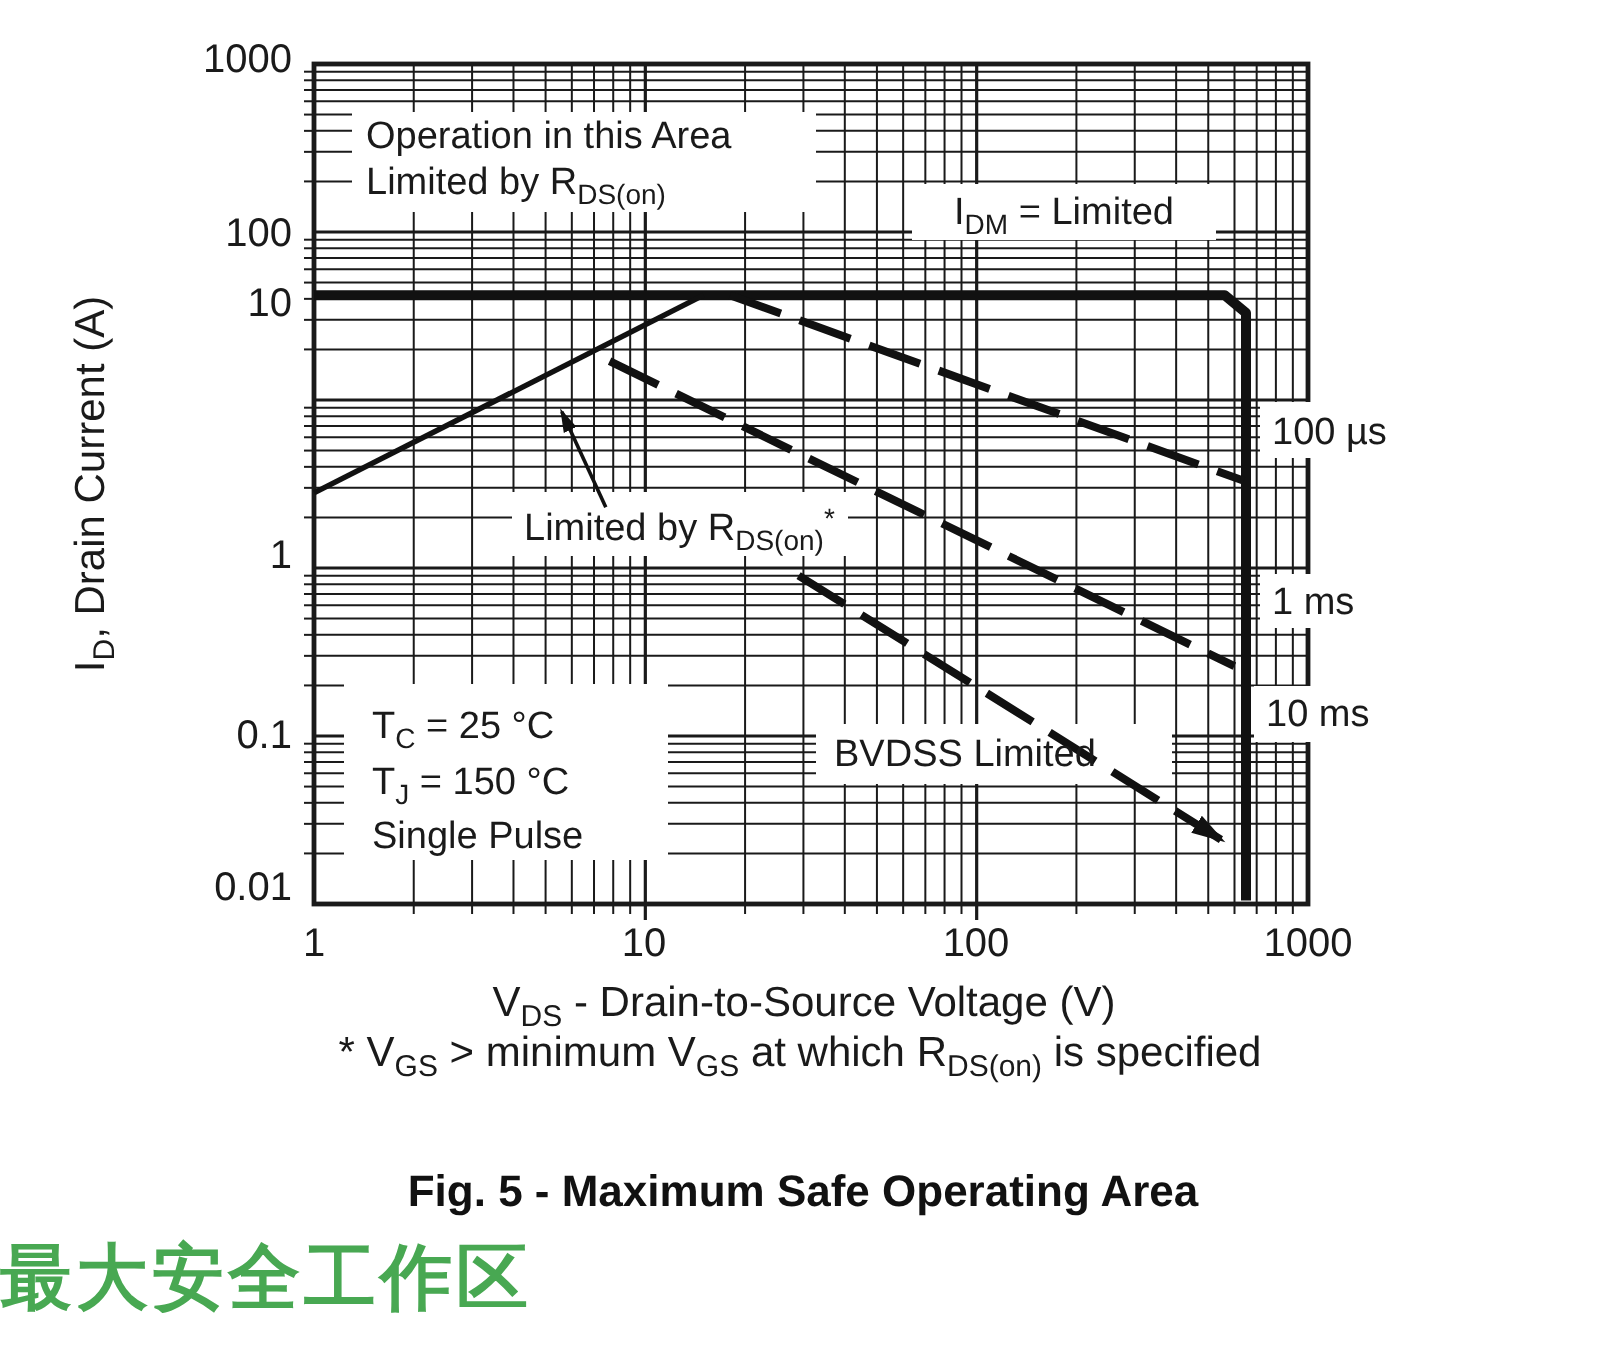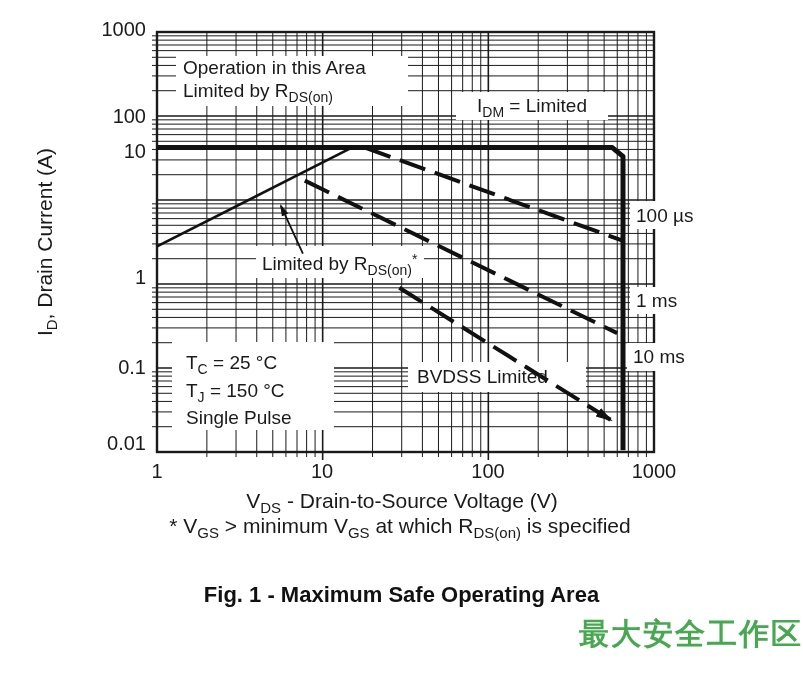--- a/index.html
+++ b/index.html
@@ -2,21 +2,21 @@
 <html><head>
 <meta charset="utf-8">
 <style>
   html,body{margin:0;padding:0;background:#fff;}
   body{width:803px;height:682px;overflow:hidden;font-family:"Liberation Sans",sans-serif;}
   svg text{font-family:"Liberation Sans",sans-serif;fill:#1a1a1a;}
   .t19{font-size:19px;}
   .t20{font-size:20px;}
   .t21{font-size:21px;}
   .cap-en{margin-top:22px;text-align:center;font-size:22px;font-weight:bold;color:#111;}
-  .cap-zh{margin-top:6px;text-align:right;font-size:30px;font-weight:bold;letter-spacing:2px;}
+  .cap-zh{margin-top:6px;text-align:left;font-size:36px;font-weight:bold;letter-spacing:2px;}
 </style>
 </head>
 <body>
 
 <div>
   <svg id="soa-svg" width="803" height="556" viewBox="0 0 803 556">
     <defs>
       <marker id="arrow-b" markerUnits="userSpaceOnUse" markerWidth="20" markerHeight="14" refX="15" refY="6" orient="auto">
         <path d="M0,1 L17,6 L0,11 Z" fill="#111"></path>
       </marker>
@@ -220,15 +220,15 @@
       <text class="t19" x="186" y="424">Single Pulse</text>
 
       <text class="t19" x="417" y="383">BVDSS Limited</text>
 
       <text class="t19" x="636" y="222">100 µs</text>
       <text class="t19" x="636" y="307">1 ms</text>
       <text class="t19" x="633" y="363">10 ms</text>
     </g>
   </svg>
 
-  <div class="cap-en">Fig. 1 - Maximum Safe Operating Area</div>
+  <div class="cap-en">Fig. 5 - Maximum Safe Operating Area</div>
   <div class="cap-zh" id="cap-zh" style="color: rgb(72, 168, 82);">最大安全工作区</div>
 </div>
 
 </body></html>

